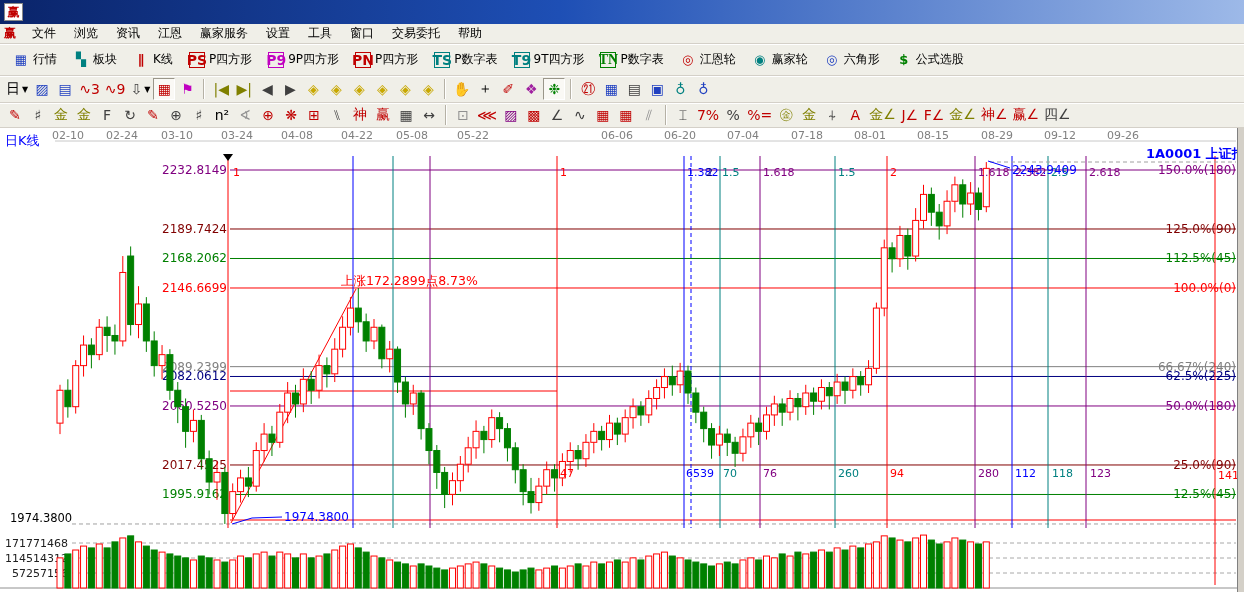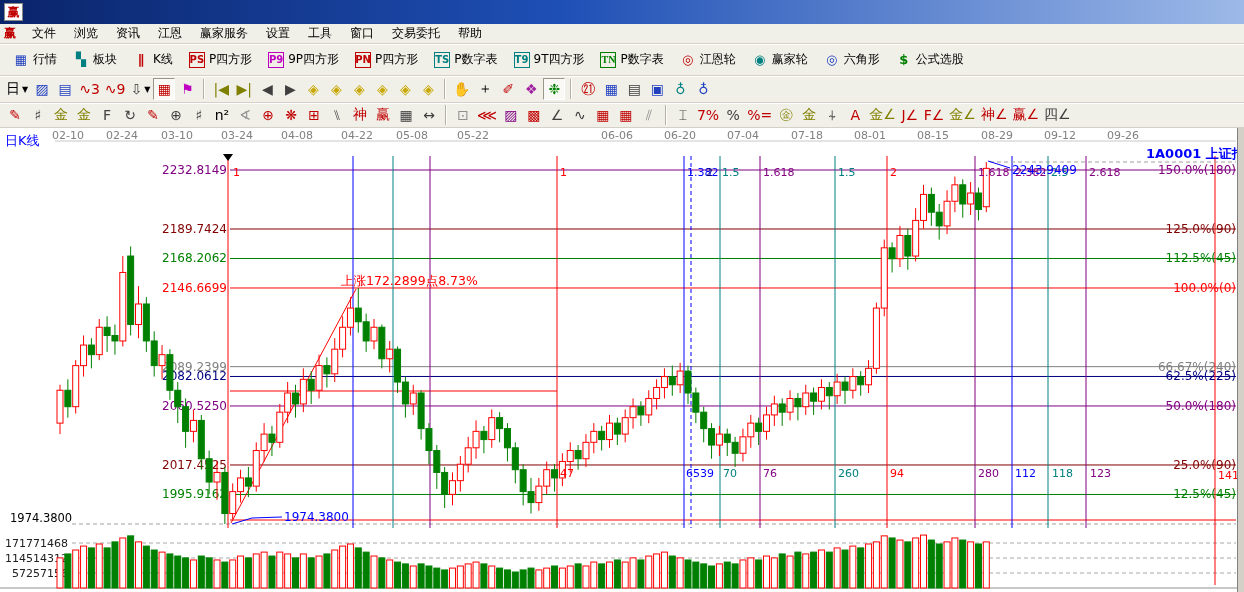--- a/index.html
+++ b/index.html
@@ -16,21 +16,21 @@
   .menulogo{color:#c00000;font-weight:bold;margin-right:6px;}
   .menu-item{padding:1px 8px;white-space:nowrap;}
   .tbrow{position:absolute;left:0;width:1244px;background:#f0efe8;display:flex;align-items:center;
     box-sizing:border-box;border-bottom:1px solid #d4d0c8;box-shadow:inset 0 1px 0 #fff;}
   .tb1{top:44px;height:32px;padding-left:6px;gap:2px;}
   .tb2{top:76px;height:27px;padding-left:4px;gap:1px;}
   .tb3{top:103px;height:25px;padding-left:4px;gap:1px;}
   .btn1{display:flex;align-items:center;gap:4px;padding:3px 7px;white-space:nowrap;}
   .ic1{min-width:16px;height:16px;display:flex;align-items:center;justify-content:center;
     font-size:13px;line-height:16px;font-weight:bold;box-sizing:border-box;}
-  .ic1.boxed{font-size:10px;border:1px solid currentColor;width:16px;}
+  .ic1.boxed{font-size:14px;border:1px solid currentColor;width:16px;}
   .tbtn{height:22px;min-width:22px;display:flex;align-items:center;justify-content:center;
     font-size:14px;border:1px solid transparent;box-sizing:border-box;padding:0 1px;white-space:nowrap;}
   .tbtn.pressed{border:1px solid #9a968a;border-right-color:#fff;border-bottom-color:#fff;background:#faf9f5;}
   .tbtn .dd{font-size:8px;margin-left:2px;color:#000;}
   .sep{width:1px;height:20px;background:#b5b1a5;border-right:1px solid #fff;margin:0 4px;}
   .chartwrap{position:absolute;left:0;top:128px;width:1244px;height:464px;background:#fff;}
   #cv{position:absolute;left:0;top:0;}
   .modelabel{position:absolute;left:5px;top:4px;color:#0000ff;font-size:13px;}
   .symlabel{position:absolute;left:1146px;top:17px;color:#0000ff;font-size:13px;font-weight:bold;white-space:nowrap;}
   .rframe{position:absolute;left:1237px;top:0;width:7px;height:464px;background:#d4d0c8;border-left:1px solid #808080;}

